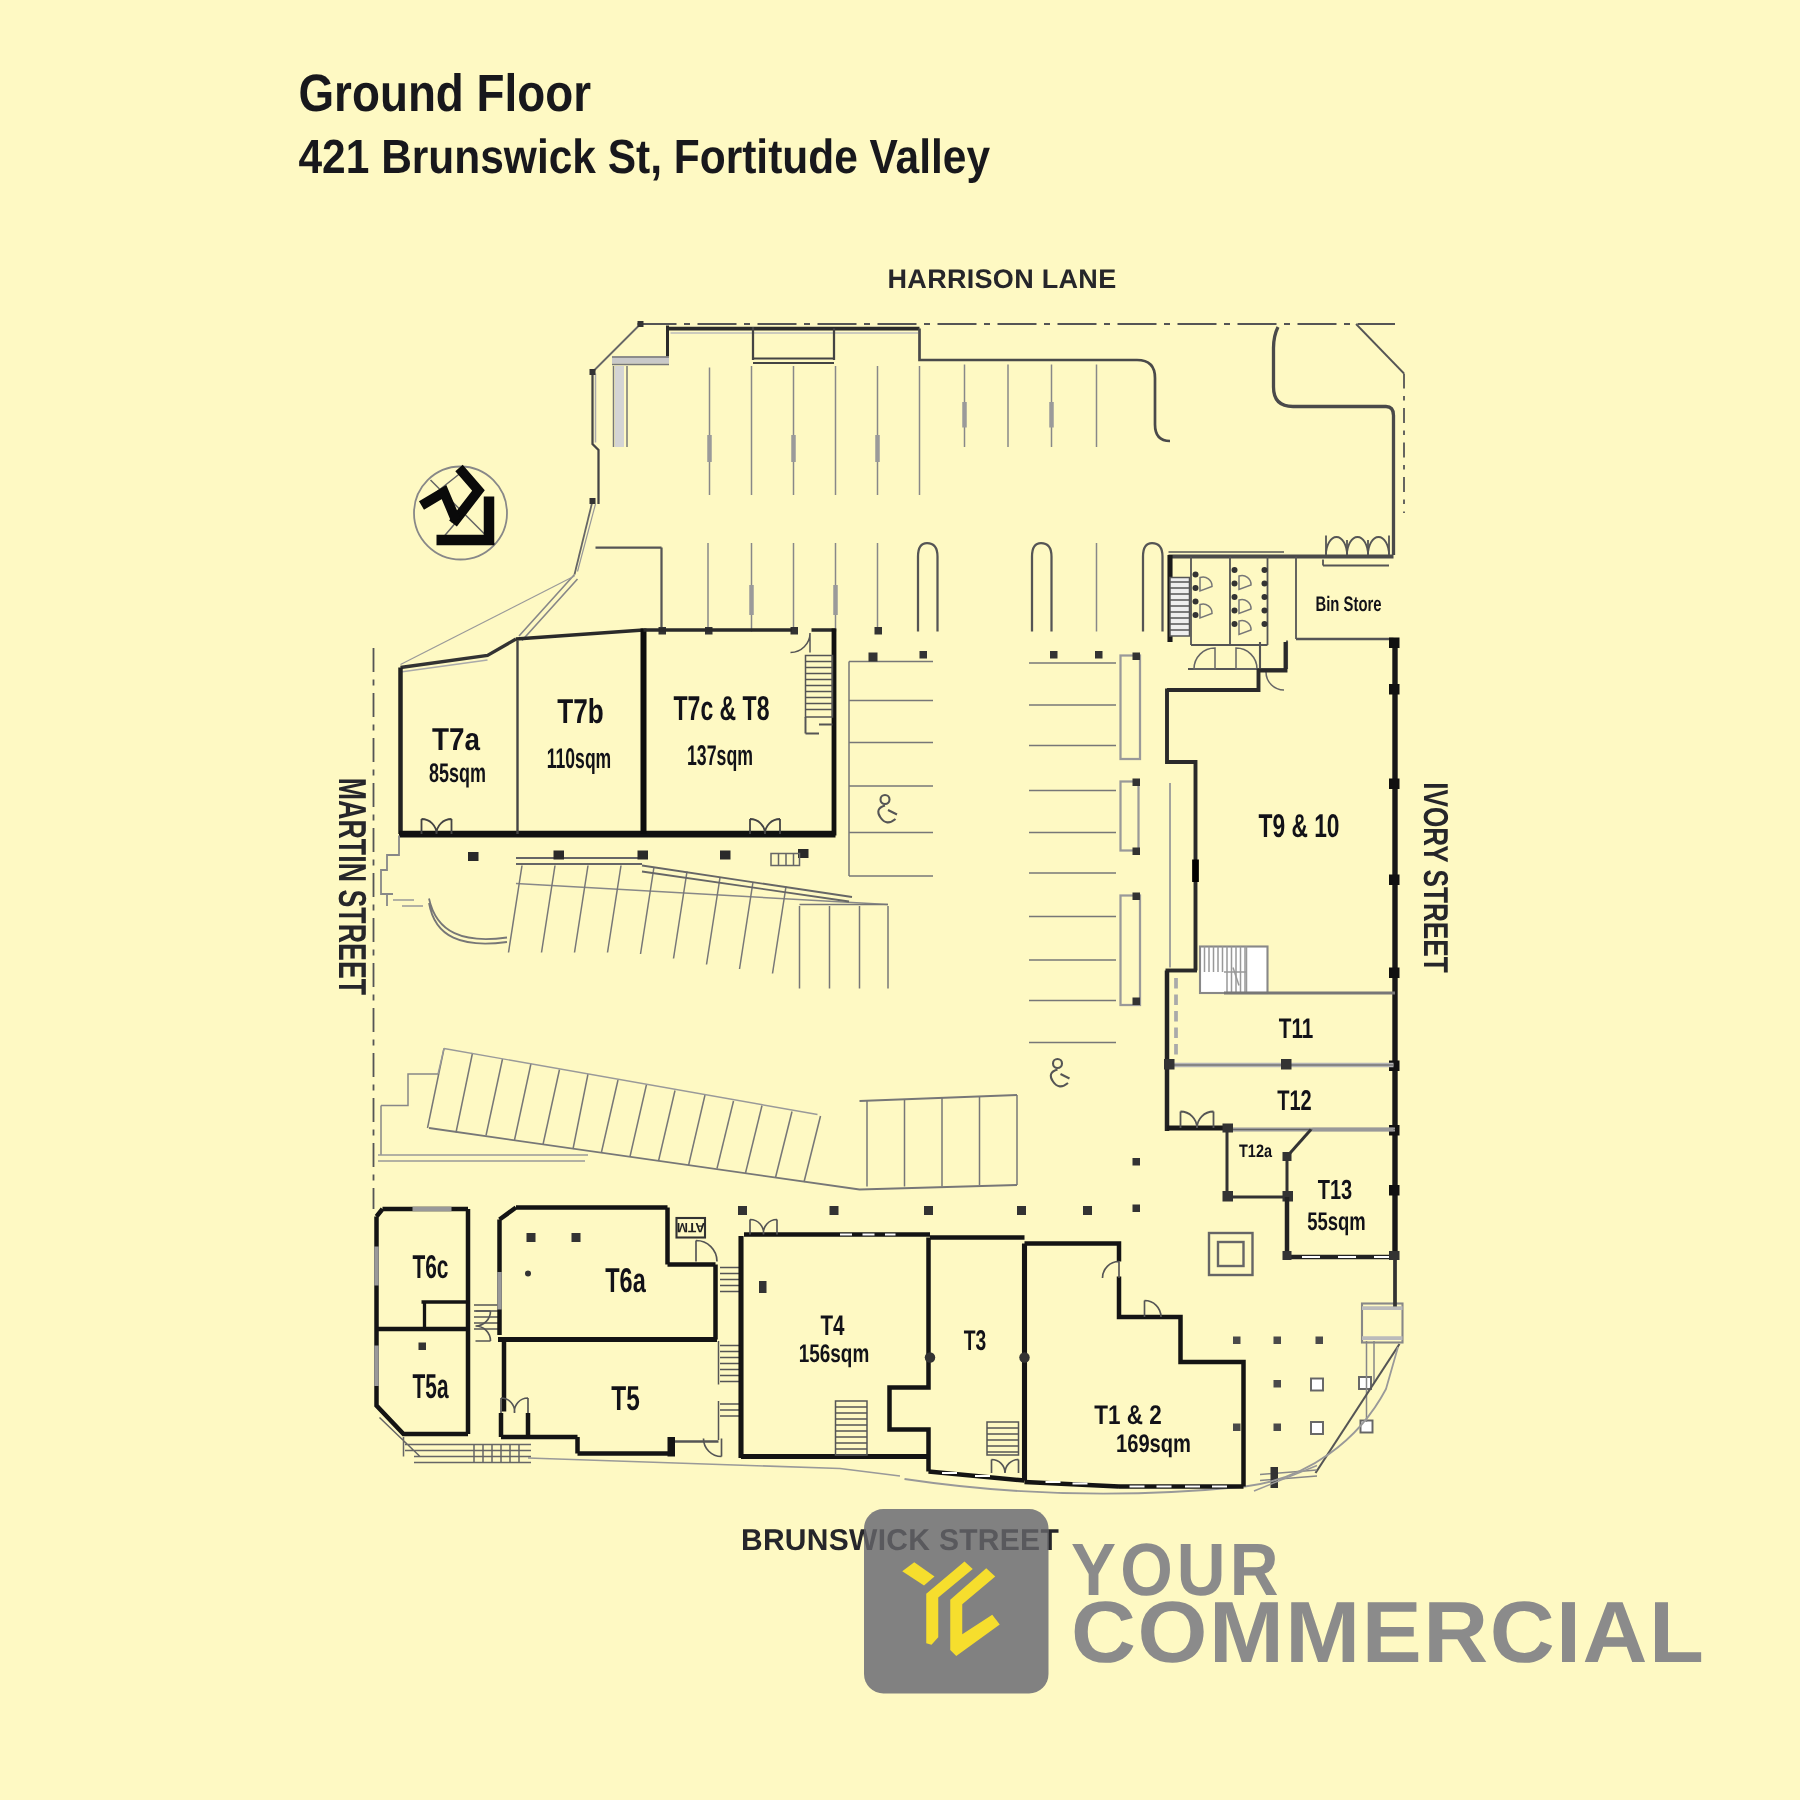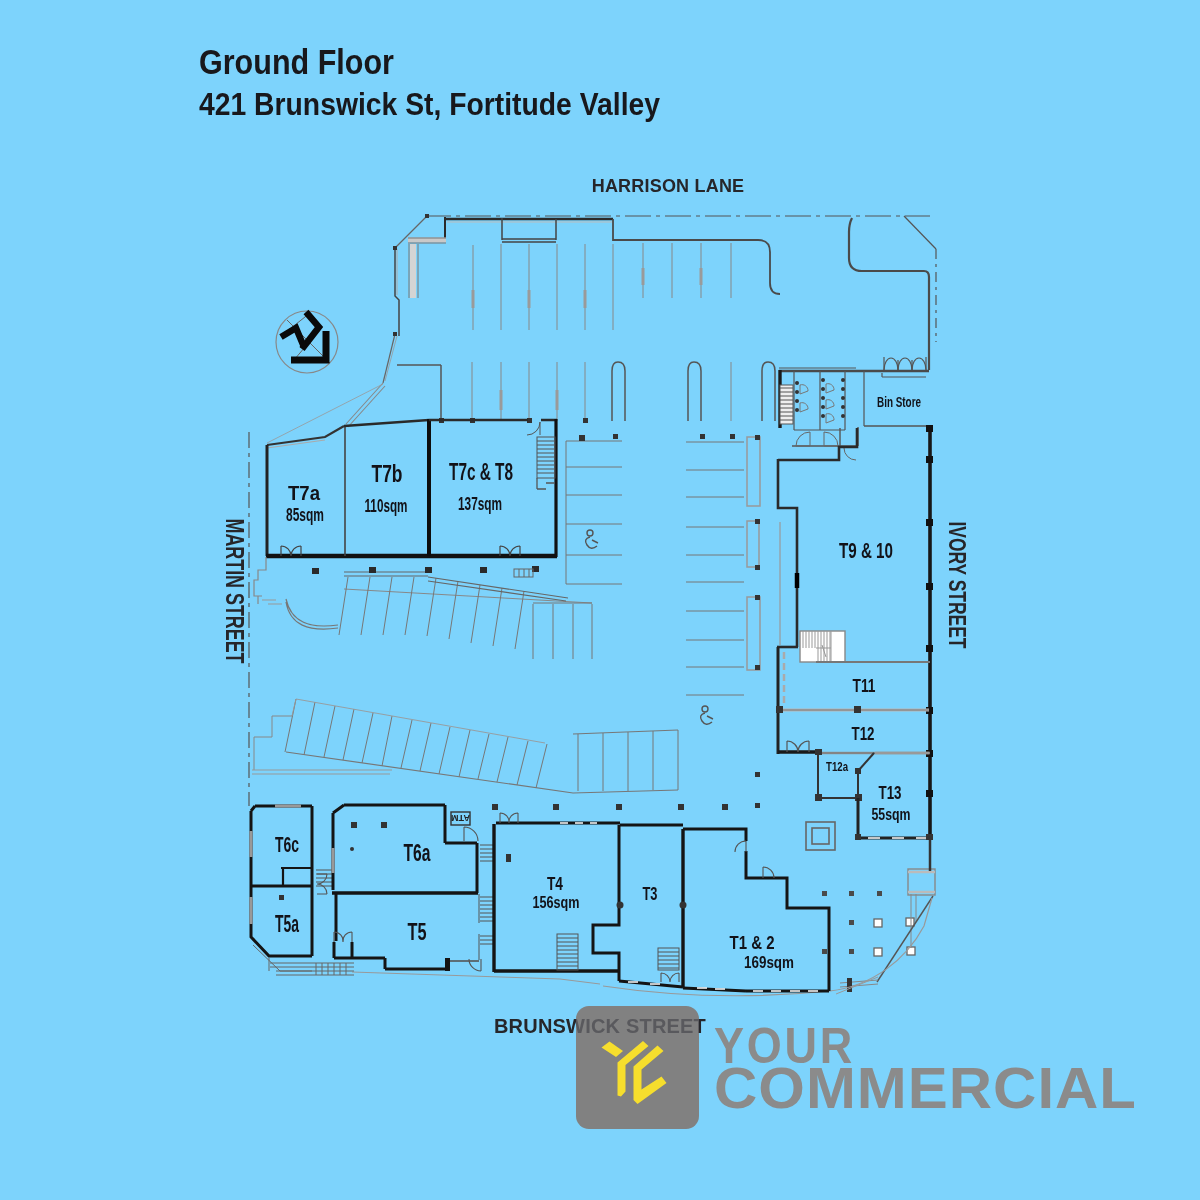--- a/index.html
+++ b/index.html
@@ -1,16 +1,16 @@
 <!DOCTYPE html>
 <html><head>
 <meta charset="utf-8">
 <style>
   html,body{margin:0;padding:0;background:#ffffff;}
-  #page{width:1200px;height:1200px;position:relative;background:#7dd3fc;overflow:hidden;}
+  #page{width:1200px;height:1200px;position:relative;background:#fef9c3;overflow:hidden;}
   svg{position:absolute;top:0;left:0;}
   text{font-family:"Liberation Sans", sans-serif;}
 </style>
 </head>
 <body>
 <div id="page">
 <svg width="1200" height="1200" viewBox="0 0 1200 1200">
 
   <g fill="#18181c" font-weight="bold">
     <text x="199" y="74" font-size="35" textLength="195" lengthAdjust="spacingAndGlyphs">Ground Floor</text>

